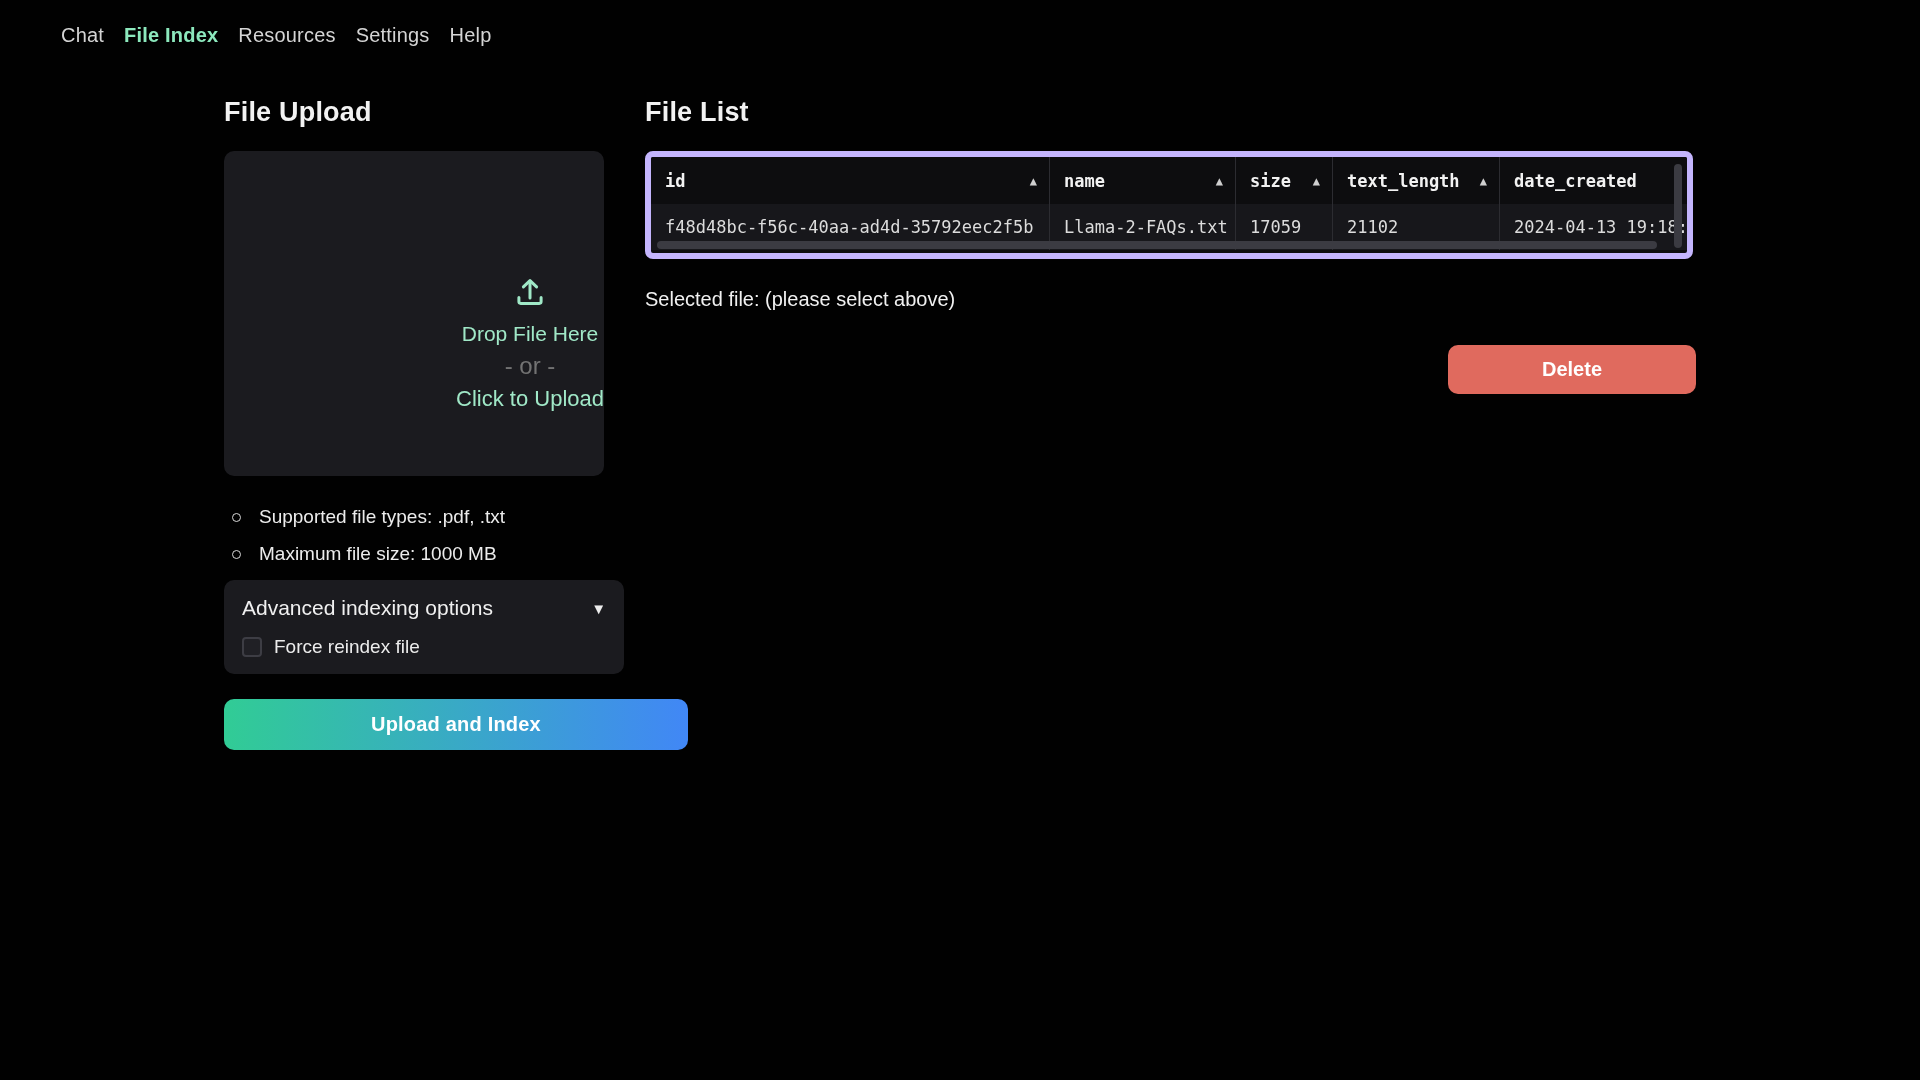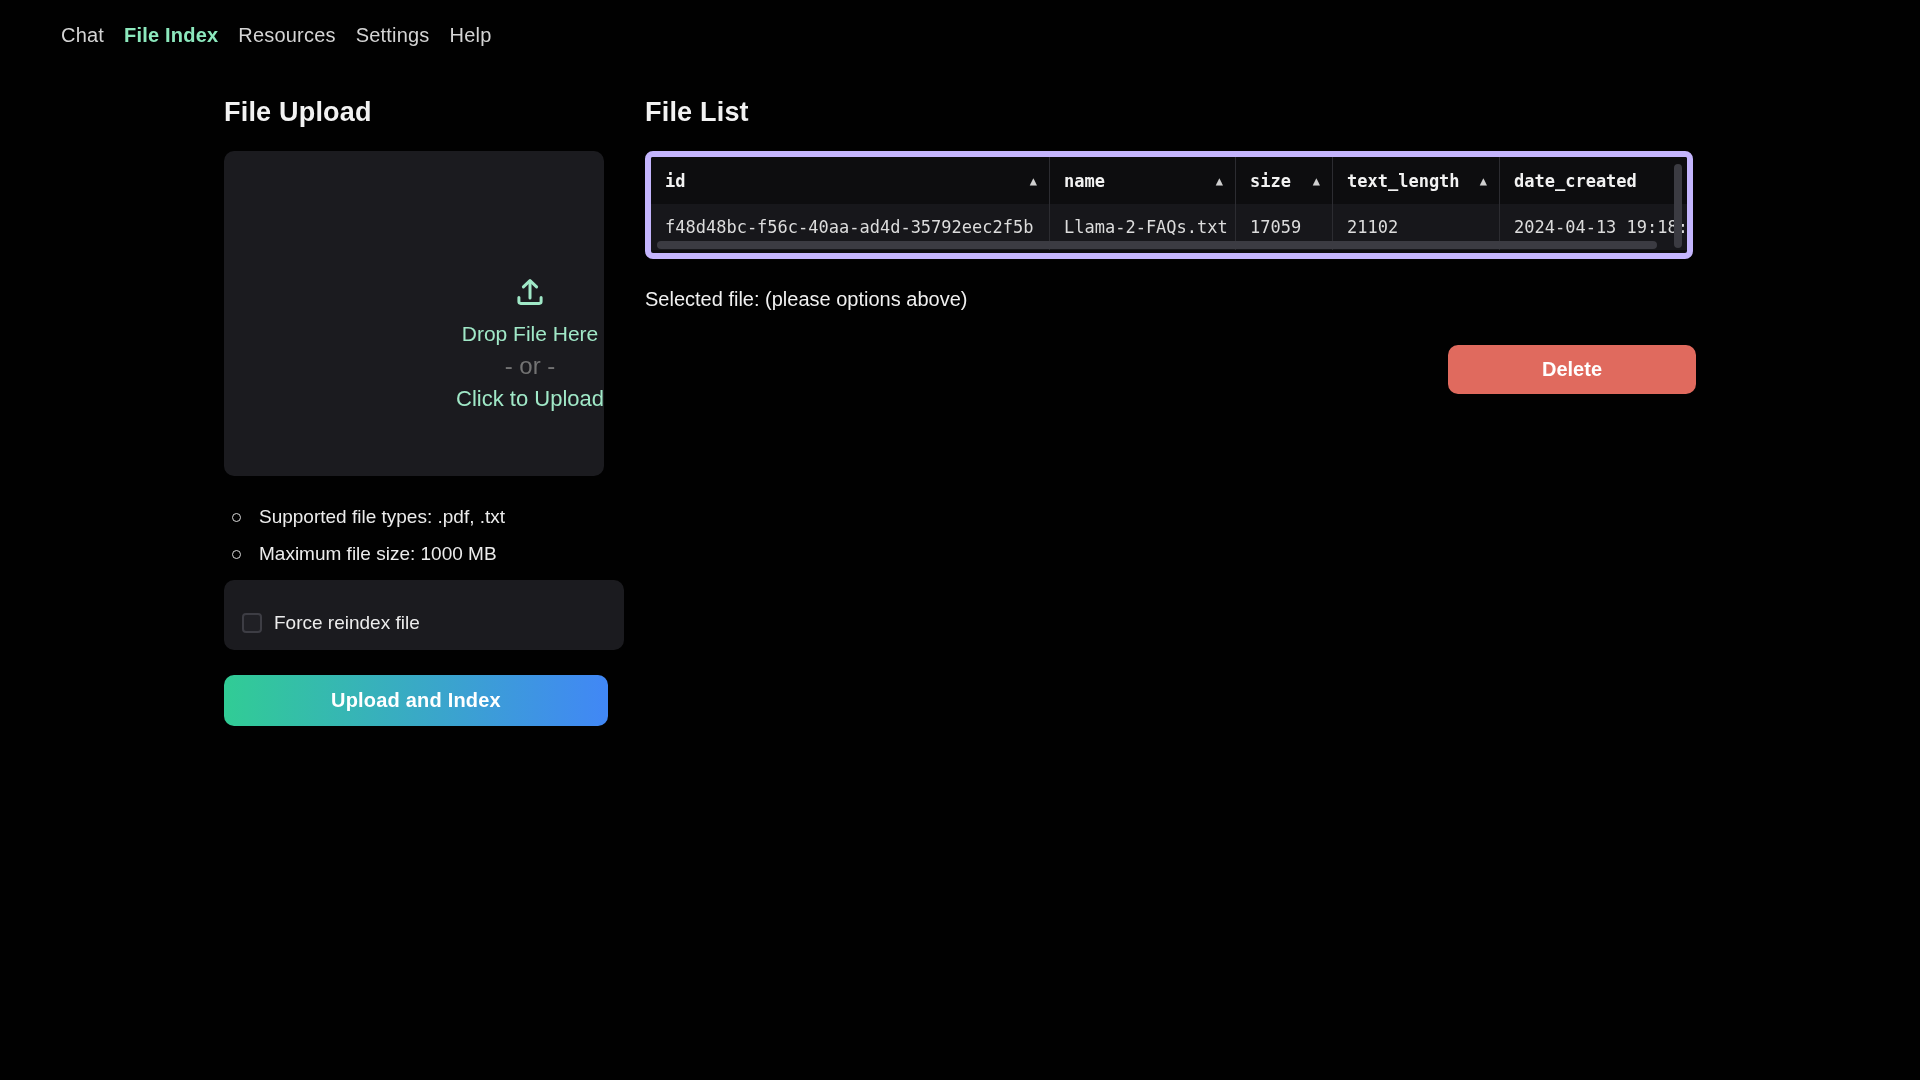--- a/index.html
+++ b/index.html
@@ -42,21 +42,21 @@
   .acc-header { display:flex; align-items:center; justify-content:space-between;
     cursor:pointer; }
   .acc-title { color:#f0f0f0; font-size:21px; }
   .acc-chevron { color:#ececec; font-size:15px; }
   .checkbox-row { display:flex; align-items:center; gap:12px; margin-top:16px; cursor:pointer; }
   .checkbox-box { width:20px; height:20px; background:#202025; border:2px solid #3d3d44;
     border-radius:4px; flex:0 0 auto; }
   .checkbox-label { color:#ececec; font-size:19px; }
 
   
-  .upload-btn { margin-top:25px; width:384px; height:51px; border:none; border-radius:10px;
+  .upload-btn { margin-top:25px; width:464px; height:51px; border:none; border-radius:10px;
     background:linear-gradient(90deg,#31cc95,#4187f6); color:#ffffff; font-size:20px;
     font-weight:700; cursor:pointer; font-family:inherit; letter-spacing:.2px; }
 
   
   .table-wrap { position:relative; margin-top:23px; width:1048px; height:108px;
     border:6px solid #c4b5fd; border-radius:8px; background:#0d0d0f; overflow:hidden; }
   .trow { display:flex; }
   .thead-row { background:#0d0d0f; height:47px; }
   .tbody-row { background:#17171b; height:46px; }
   .tcell { flex:0 0 auto; display:flex; align-items:center; padding:0 12px 0 14px;
@@ -112,20 +112,24 @@
         <span class="bullet"></span>
         <span>Supported file types: .pdf, .txt</span>
       </div>
       <div class="note-item">
         <span class="bullet"></span>
         <span>Maximum file size: 1000 MB</span>
       </div>
     </div>
 
     <div class="accordion">
+      <div class="acc-header">
+        <span class="acc-title">Advanced indexing options</span>
+        <span class="acc-chevron">▼</span>
+      </div>
       <div class="checkbox-row">
         <span class="checkbox-box"></span>
         <span class="checkbox-label">Force reindex file</span>
       </div>
     </div>
 
     <button class="upload-btn">Upload and Index</button>
   </section>
 
   <section class="right-col">
@@ -157,19 +161,19 @@
           <div class="tcell c0">f48d48bc-f56c-40aa-ad4d-35792eec2f5b</div>
           <div class="tcell c1">Llama-2-FAQs.txt</div>
           <div class="tcell c2">17059</div>
           <div class="tcell c3">21102</div>
           <div class="tcell c4">2024-04-13 19:18:</div>
         </div>
       <div class="hscroll"></div>
       <div class="vscroll"></div>
     </div>
 
-    <div class="selected-file">Selected file: (please options above)</div>
+    <div class="selected-file">Selected file: (please select above)</div>
 
     <div class="delete-row">
       <button class="delete-btn">Delete</button>
     </div>
   </section>
 </div>
 
 </body></html>

